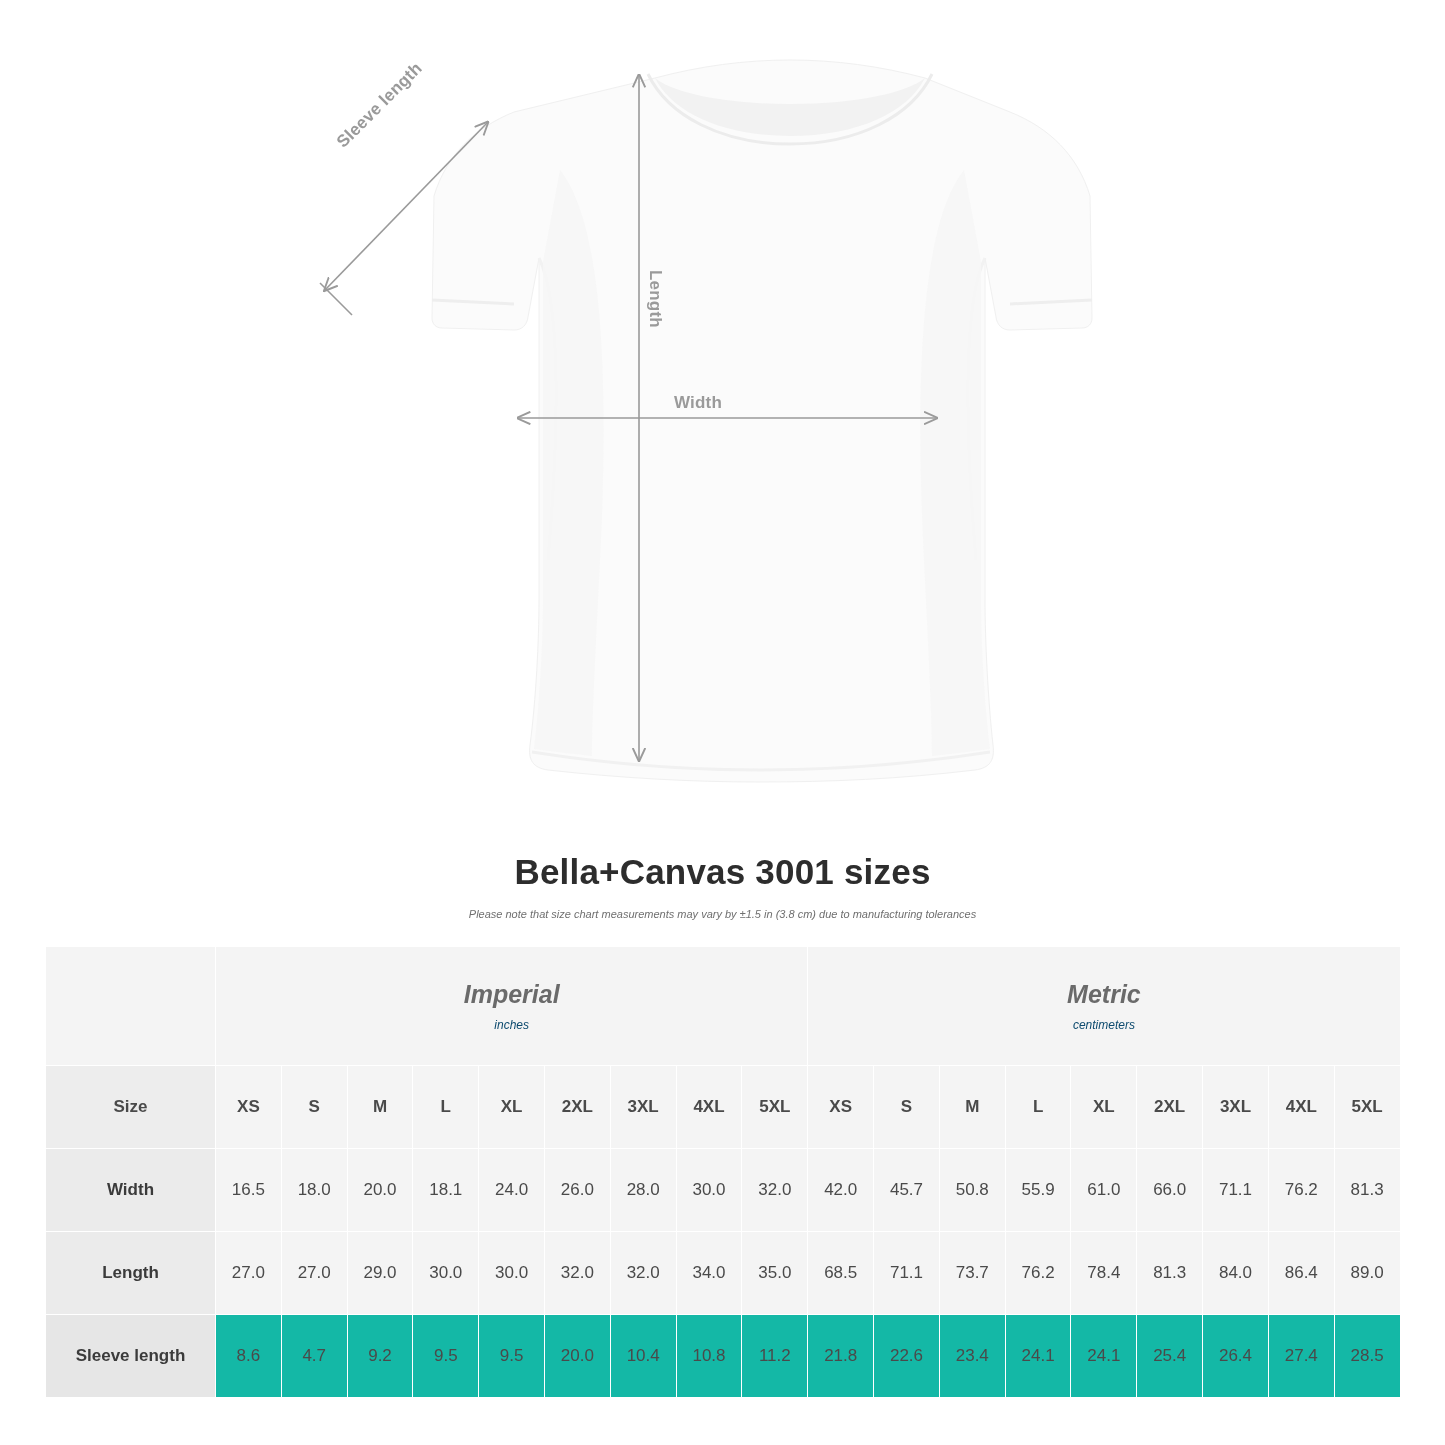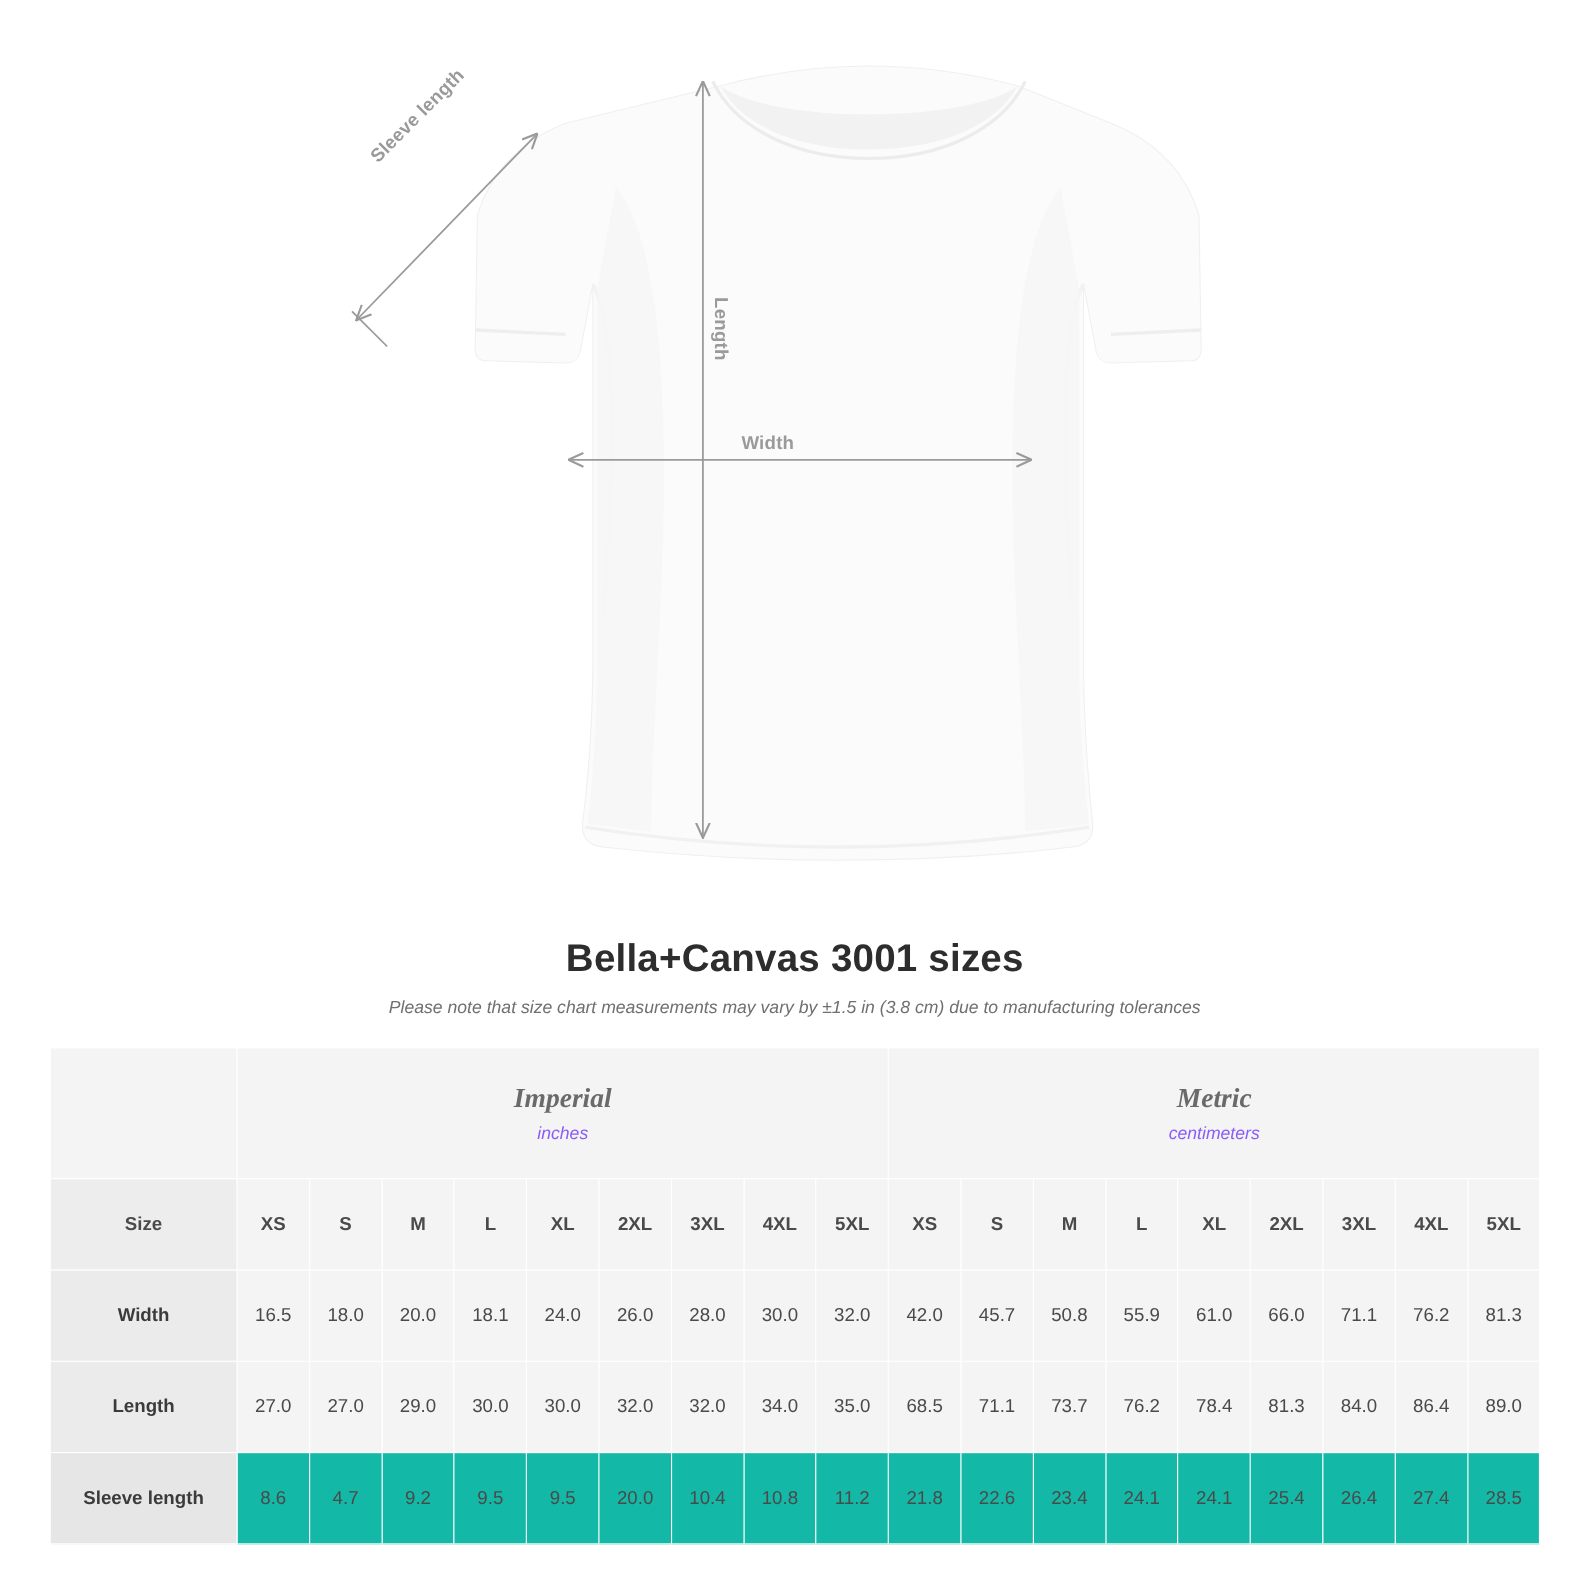--- a/index.html
+++ b/index.html
@@ -57,21 +57,21 @@
     margin-top: 22px;
   }
   .chart-title {
     font-size: 35px;
     font-weight: bold;
     color: #2d2d2d;
     letter-spacing: 0.2px;
   }
   .chart-note {
     margin-top: 16px;
-    font-size: 16px;
+    font-size: 11px;
     font-style: italic;
     color: #6f6f6f;
   }
 
   
   .table-wrap {
     margin: 26px 45px 0 45px;
   }
   table.size-table {
     border-collapse: collapse;
@@ -89,27 +89,26 @@
   .unit-row td {
     background: #e8e8e8;
     height: 118px;
     border: none;
   }
   .unit-sys {
     font-size: 25px;
     font-style: italic;
     font-weight: bold;
     color: #6a6a6a;
-    font-family: Liberation Serif, serif;
   }
   .unit-sub {
     margin-top: 9px;
-    font-size: 16px;
+    font-size: 12px;
     font-style: italic;
-    color: #8b5cf6;
+    color: #0c4a6e;
   }
   .hdr-row td {
     height: 82px;
     background: #f5f5f5;
     font-weight: bold;
     color: #3c3c3c;
   }
   .hdr-row td.rowlabel {
     background: #ededed;
   }

